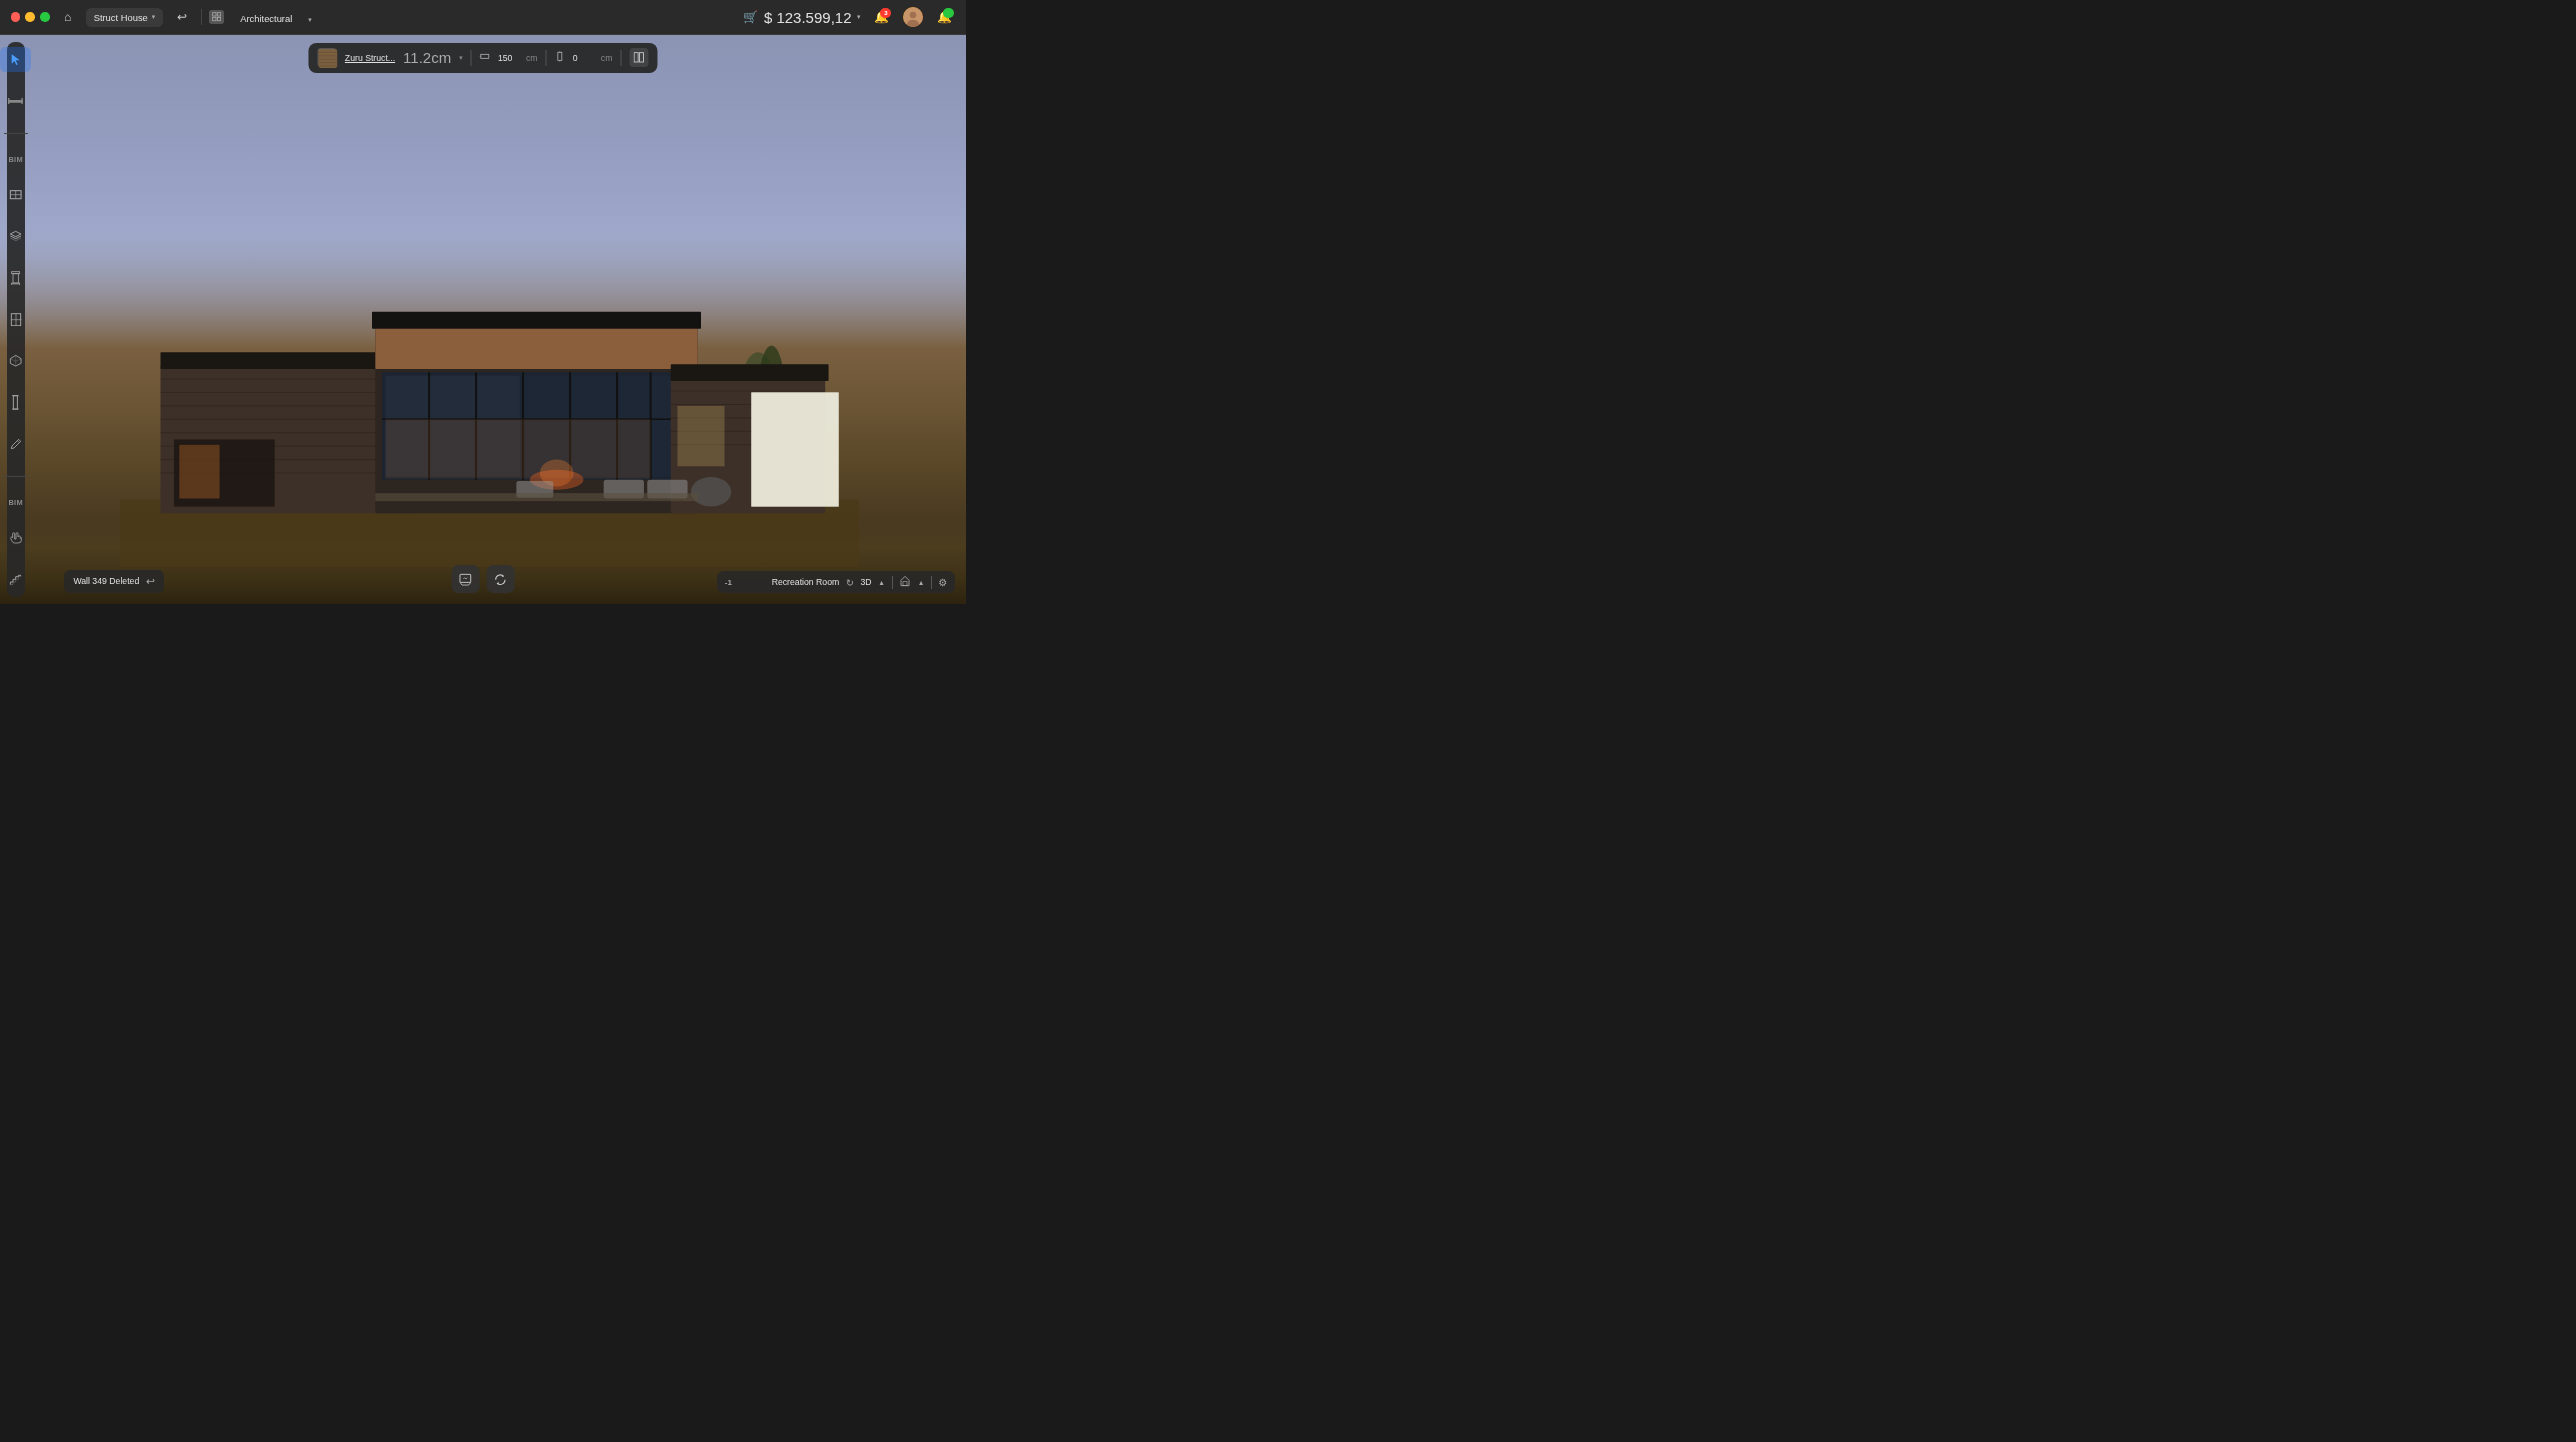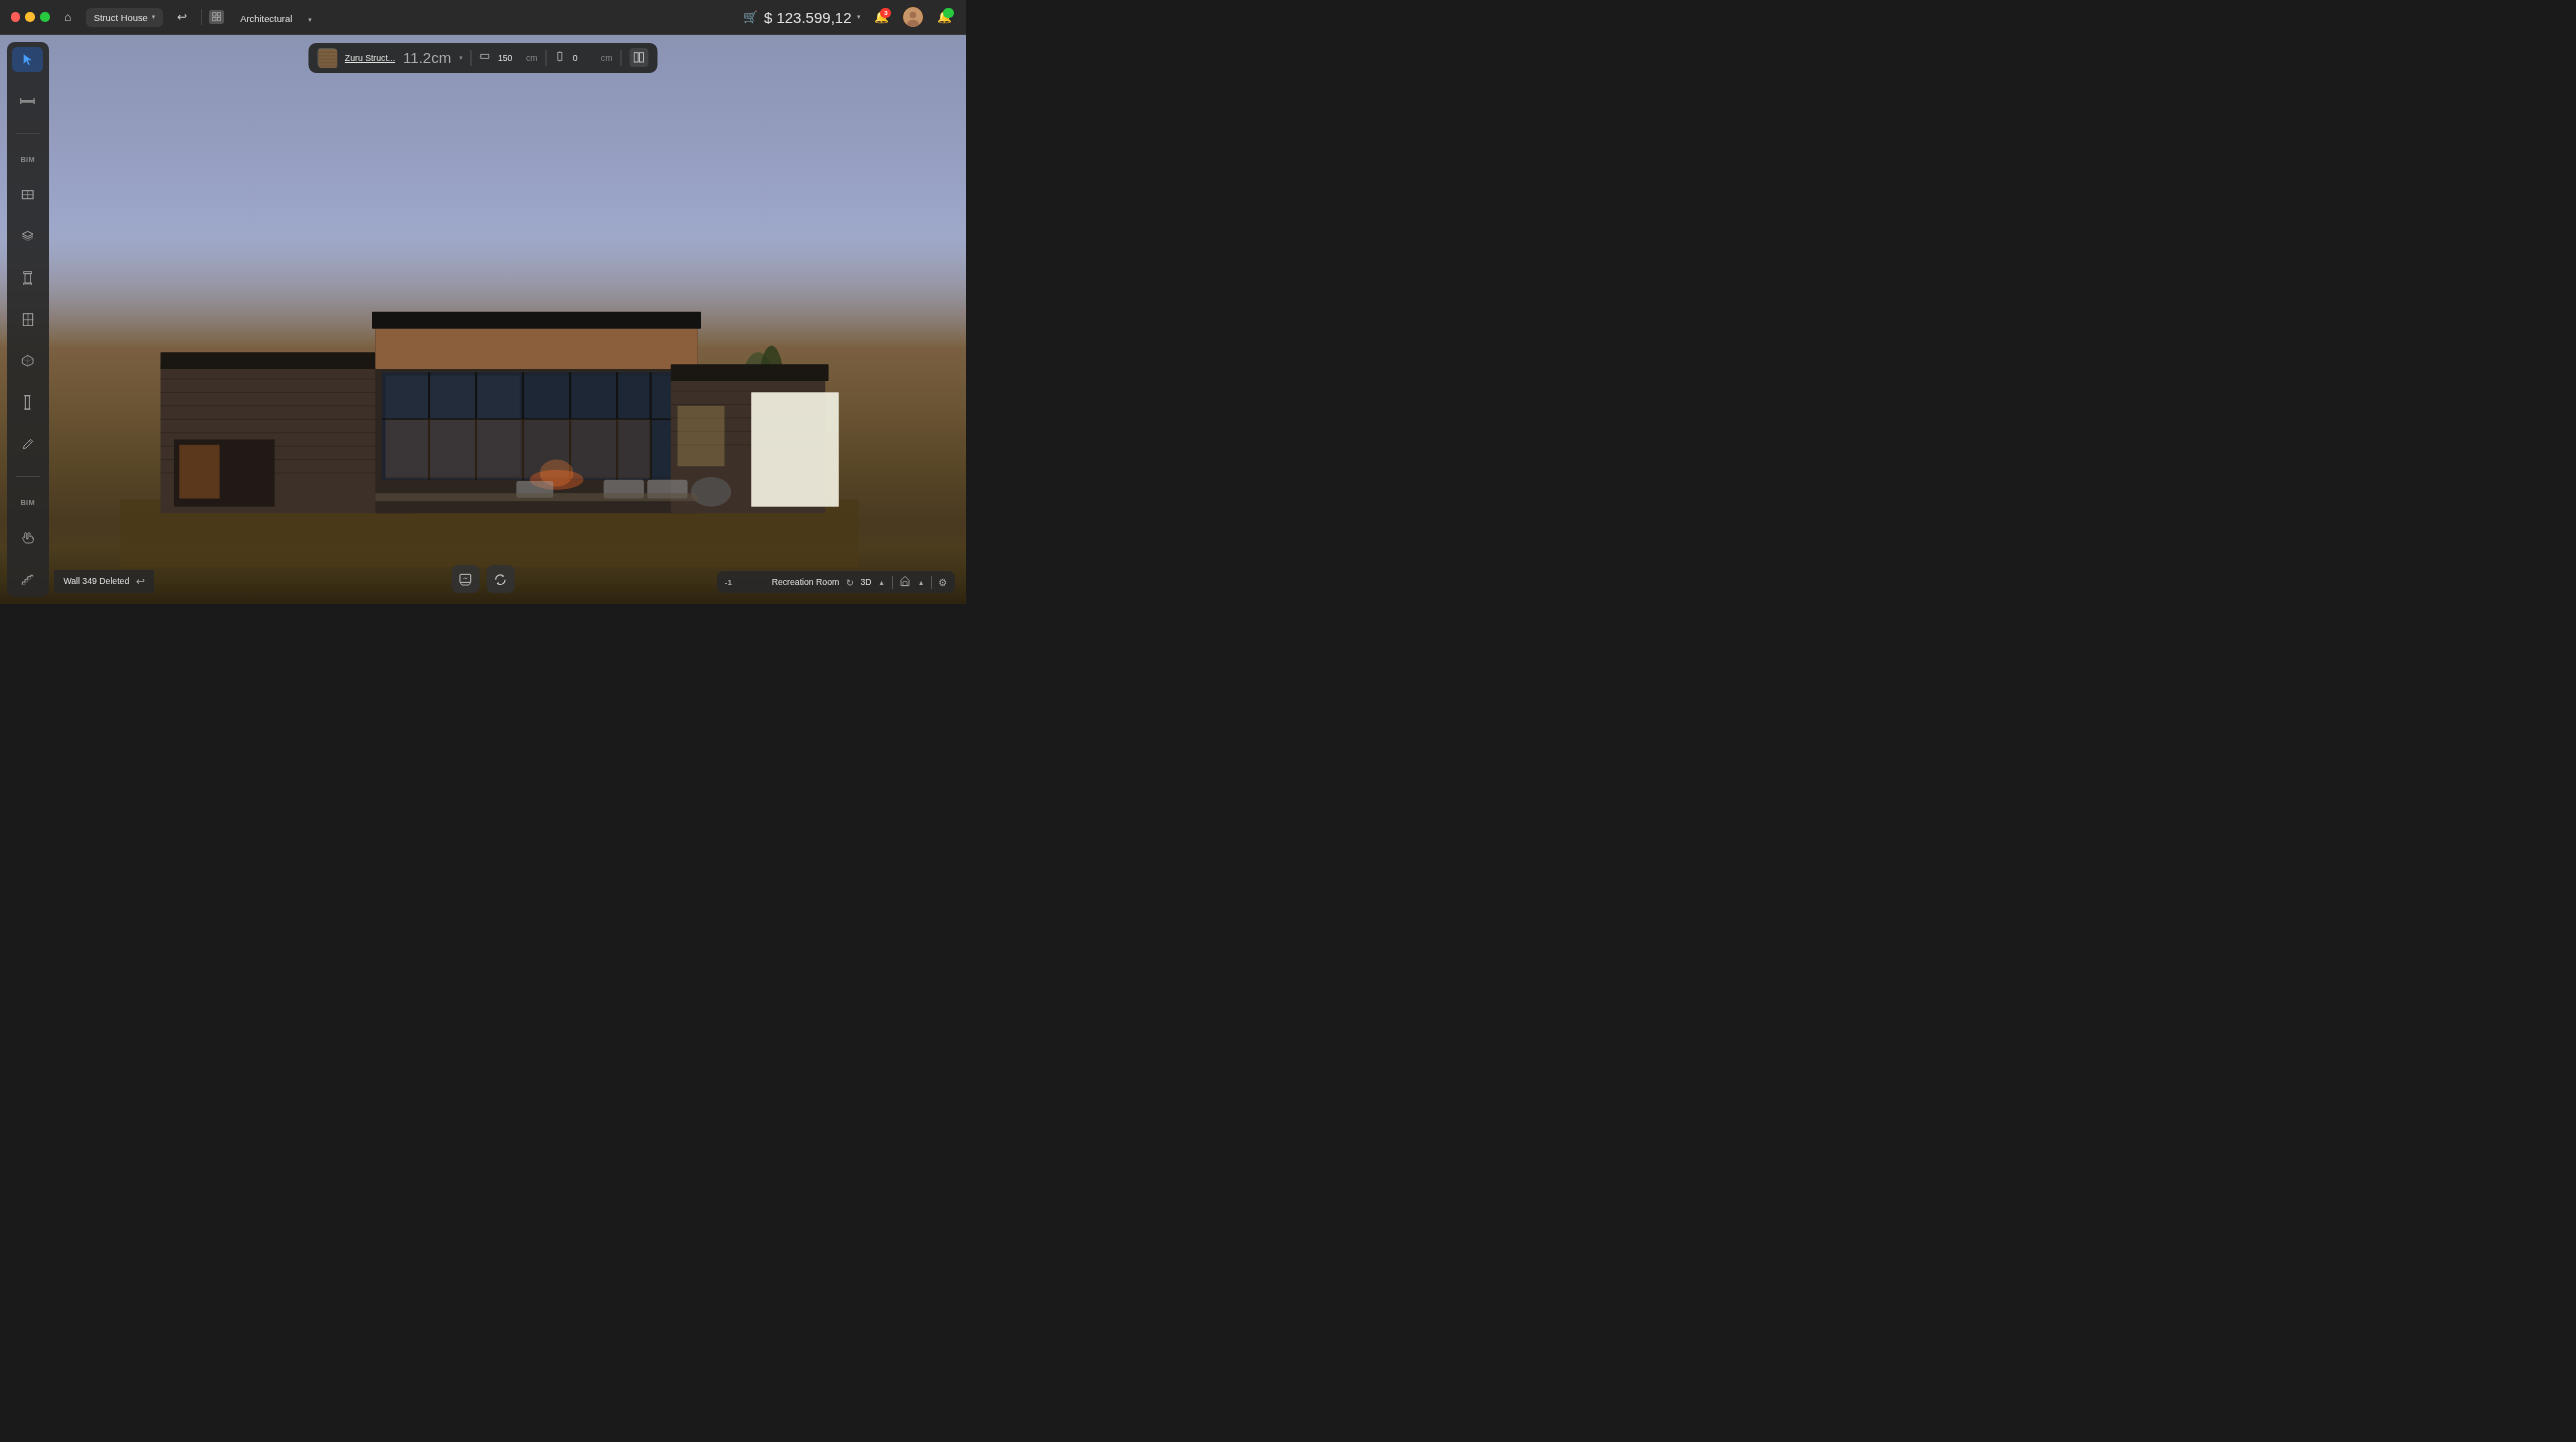--- a/index.html
+++ b/index.html
@@ -224,21 +224,21 @@
       );
       z-index: 2;
     }
 
     
     .left-toolbar {
       position: absolute;
       left: 6.7px;
       top: 6.7px;
       bottom: 6.7px;
-      width: 42px;
+      width: 18px;
       background: rgba(40,40,40,0.92);
       border-radius: 8px;
       z-index: 50;
       display: flex;
       flex-direction: column;
       align-items: center;
       padding: 5.4px 0;
       gap: 17px;
     }
 
@@ -347,23 +347,23 @@
       justify-content: center;
       color: #ccc;
       font-size: 9.4px;
       cursor: pointer;
     }
 
     
     .status-bar {
       position: absolute;
       bottom: 10.7px;
-      left: 54px;
+      left: 64px;
       background: rgba(40,40,40,0.88);
-      border-radius: 0;
+      border-radius: 6px;
       display: flex;
       align-items: center;
       padding: 5.4px 9.4px;
       gap: 6.7px;
       z-index: 50;
     }
     .status-text {
       color: #e0e0e0;
       font-size: 8.7px;
     }

